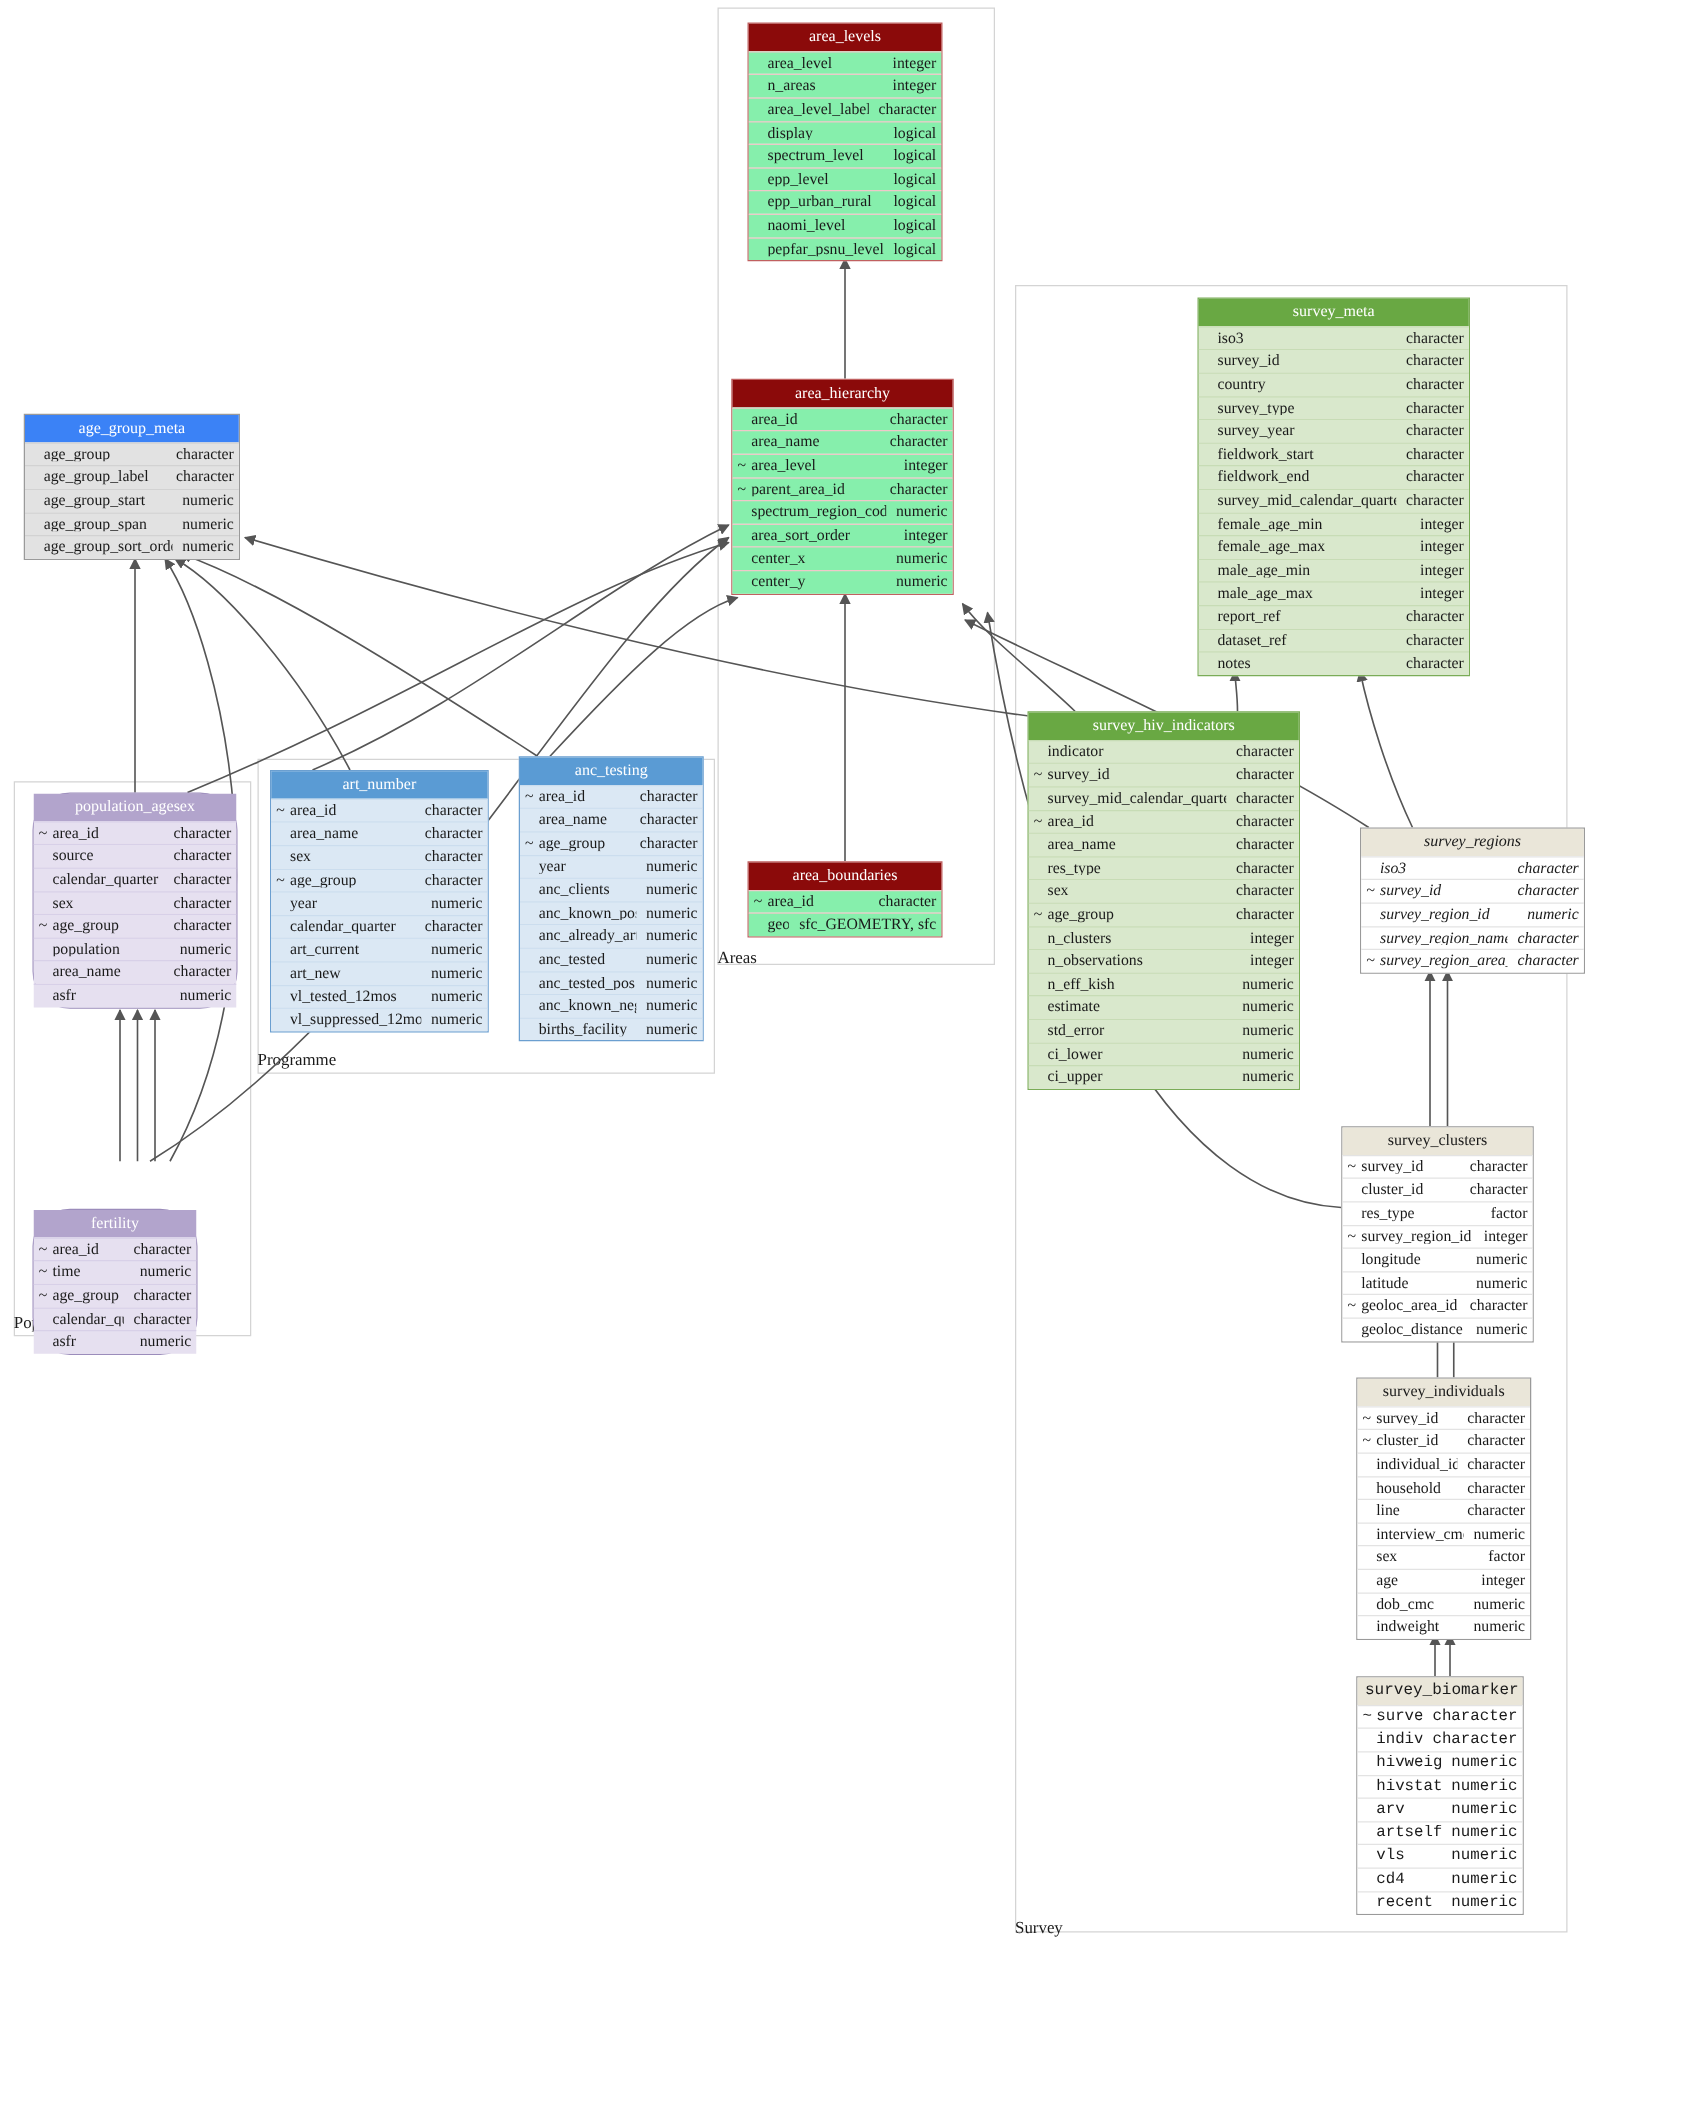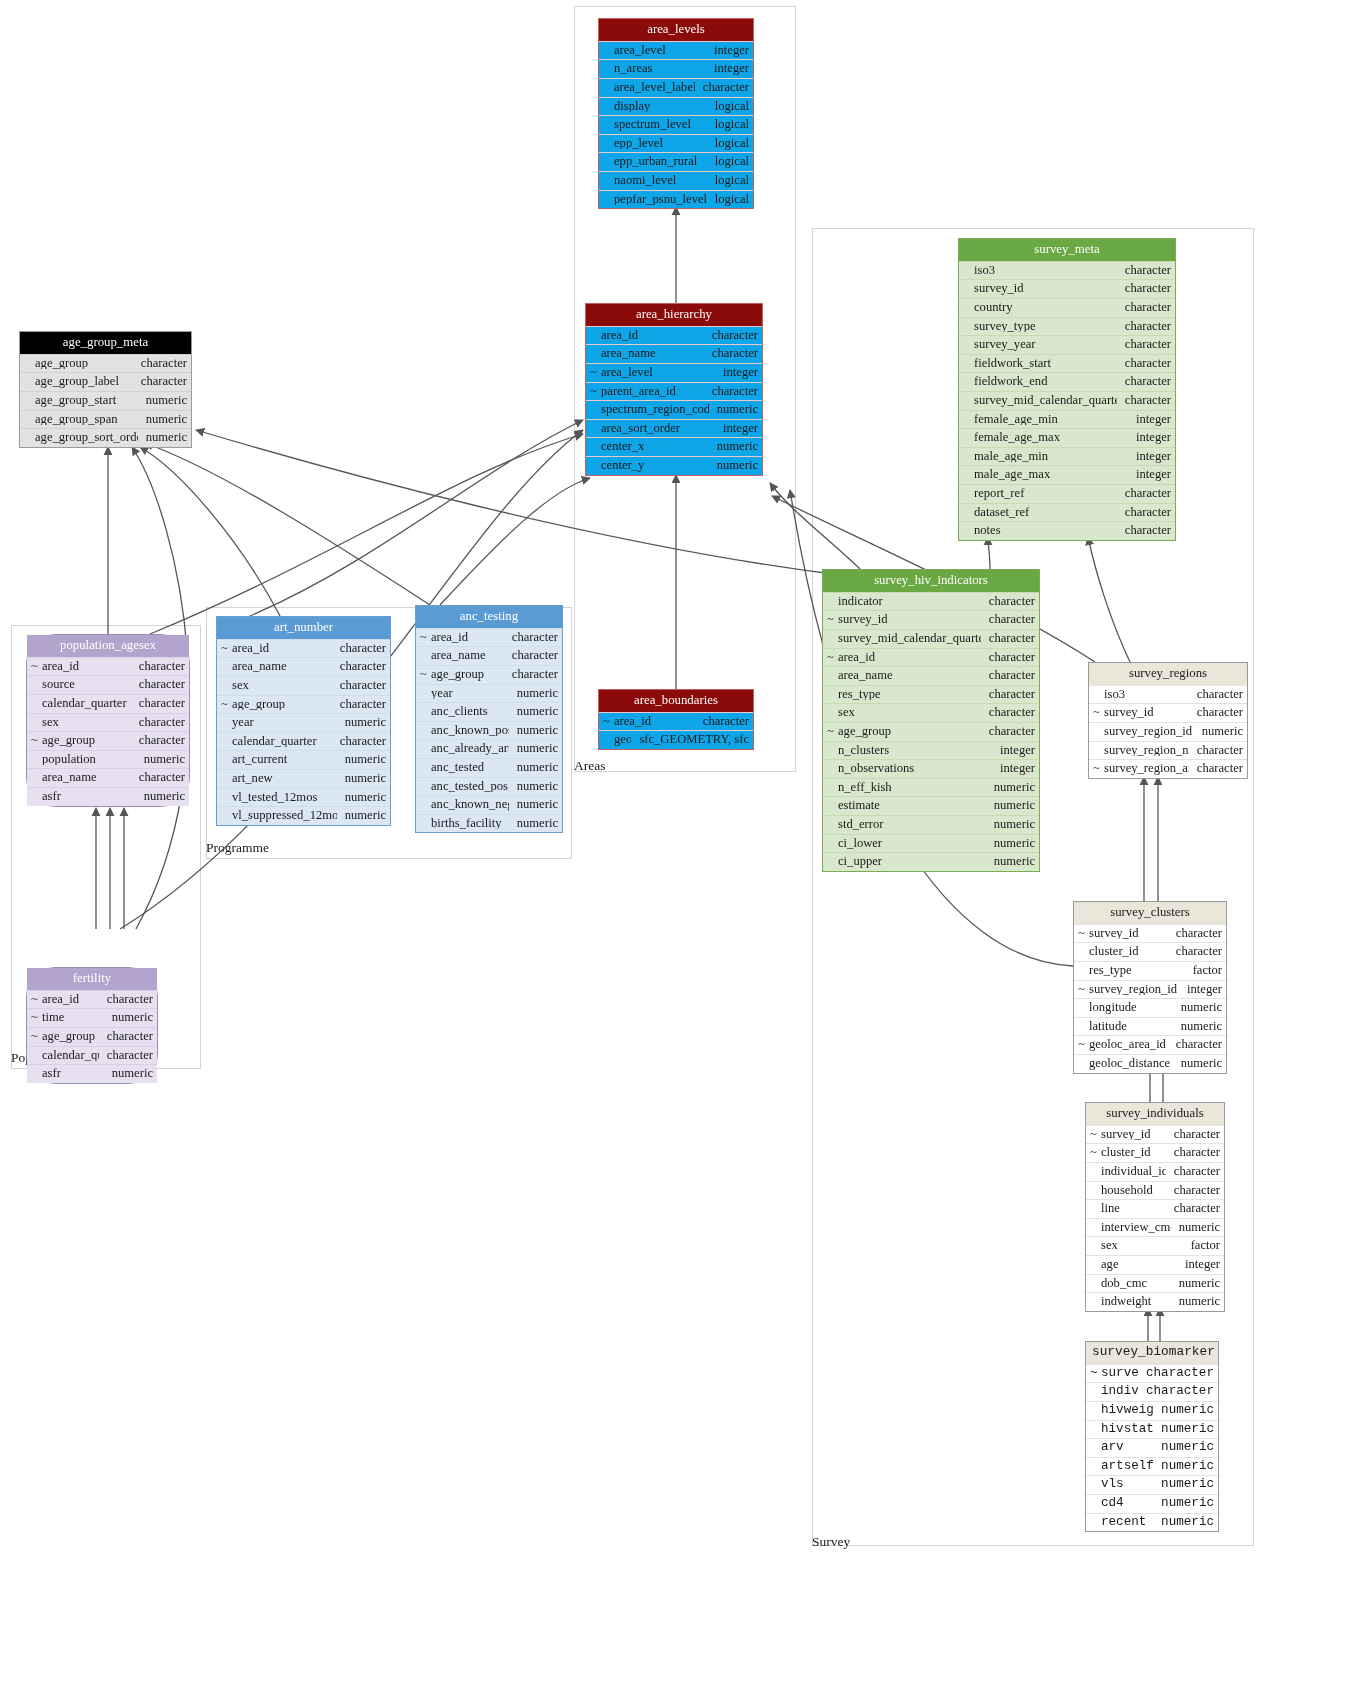--- a/index.html
+++ b/index.html
@@ -81,28 +81,28 @@
   }
   .tbl .ftype {
     flex: 0 0 auto;
     text-align: left;
     color: #1a1a1a;
     padding-left: 8px;
   }
 
   
   .theme-darkred .hdr { background: #8b0a0a; }
-  .theme-darkred .row { background: #0ea5e9; border-top: 1px solid #eec9c9; }
+  .theme-darkred .row { background: #86efac; border-top: 1px solid #eec9c9; }
   .theme-darkred { border-color: #c06060; }
 
   .theme-green .hdr { background: #69a843; }
   .theme-green .row { background: #d9e8cc; border-top: 1px solid #c7dcb5; }
   .theme-green { border-color: #7aac57; }
 
-  .theme-grey .hdr { background: #000000; }
+  .theme-grey .hdr { background: #3b82f6; }
   .theme-grey .row { background: #e2e2e2; border-top: 1px solid #d2d2d2; }
   .theme-grey { border-color: #9a9a9a; }
 
   .theme-purple .hdr { background: #b2a4cc; }
   .theme-purple .row { background: #e6e0f0; border-top: 1px solid #d8d0e8; }
   .theme-purple { border-color: #9b8cbb; border-radius: 30px; }
 
   .theme-blue .hdr { background: #5a9bd4; }
   .theme-blue .row { background: #dbe8f4; border-top: 1px solid #cbddee; }
   .theme-blue { border-color: #6b9fd0; }
@@ -435,21 +435,21 @@
           <span class="fk"></span>
           <span class="fname"><span>ci_lower</span></span>
           <span class="ftype">numeric</span>
         </div>
         <div class="row">
           <span class="fk"></span>
           <span class="fname"><span>ci_upper</span></span>
           <span class="ftype">numeric</span>
         </div>
       </div>
-      <div class="tbl theme-cream" style="left: 1088px; top: 662px; width: 160px;">
+      <div class="tbl theme-cream" style="left: 1088px; top: 662px; width: 180px; font-style: italic;">
         <div class="hdr">survey_regions</div>
         <div class="row">
           <span class="fk"></span>
           <span class="fname"><span>iso3</span></span>
           <span class="ftype">character</span>
         </div>
         <div class="row">
           <span class="fk">~</span>
           <span class="fname pk"><span>survey_id</span></span>
           <span class="ftype">character</span>

